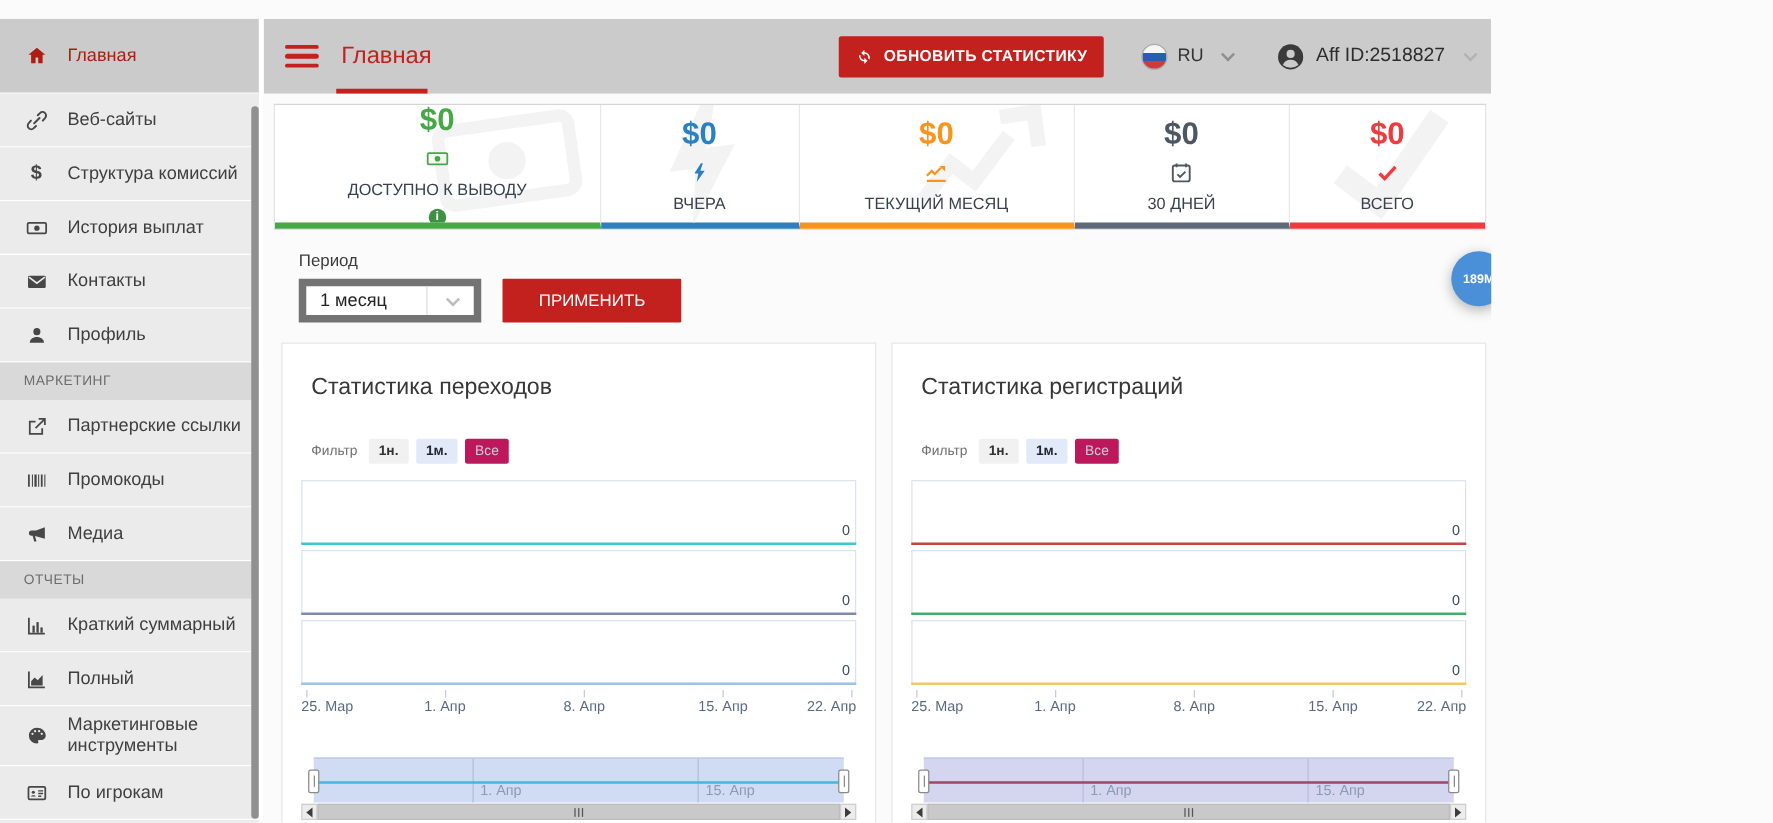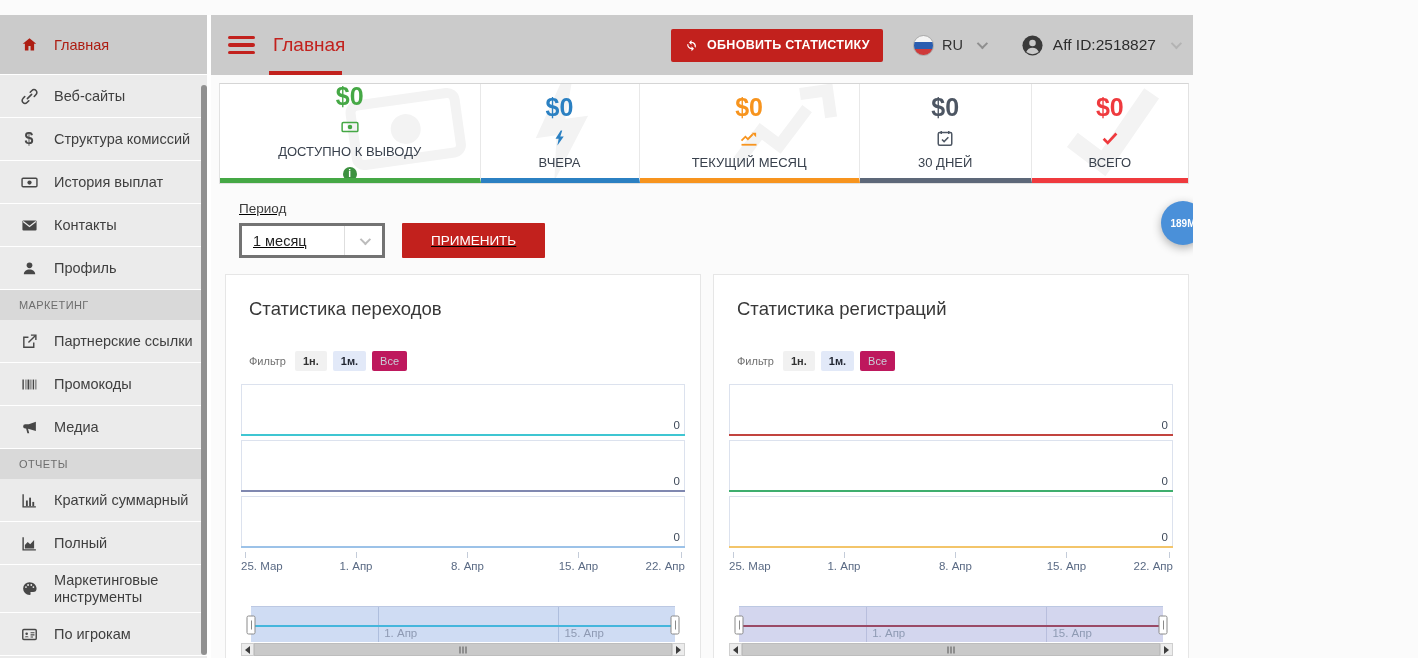--- a/index.html
+++ b/index.html
@@ -65,23 +65,23 @@
   .card-lab svg { width:18px; height:18px; }
   .c1 .card-lab svg { color:#45a845; } .c2 .card-lab svg { color:#2b80c2; } .c3 .card-lab svg { color:#f7941e; }
   .c4 .card-lab svg { color:#4d5663; } .c5 .card-lab svg { color:#ef3a3e; }
   .info-dot { width:14px; height:14px; border-radius:50%; background:#3d9140; color:#fff; font-size:10px;
               font-weight:bold; display:flex; align-items:center; justify-content:center; cursor:pointer; }
   .info-dot::after { content:"i"; }
   .wm { position:absolute; right:14px; top:50%; transform:translateY(-50%) rotate(-8deg); color:#f3f3f3; z-index:0; }
   .wm svg { width:120px; height:120px; }
 
   
-  .filters { display:flex; align-items:flex-end; gap:17px; margin:17px 0 0 28px;text-decoration:underline; }
+  .filters { display:flex; align-items:flex-end; gap:17px; margin:17px 0 0 28px; }
   .f-group .f-label { font-size:13.5px; color:#3c3c3c; margin-bottom:7px; }
-  .f-select { width:146px; height:35px; background:#fff; border:3px solid #737373; display:flex; align-items:center;
+  .f-select { width:146px; height:35px; background:#fff; border:6px solid #737373; display:flex; align-items:center;
               padding-left:11px; font-size:14.5px; color:#222; cursor:pointer; position:relative; }
   .f-select .sel-chev { position:absolute; right:0; top:0; bottom:0; width:38px; border-left:1px solid #dedede;
                         display:flex; align-items:center; justify-content:center; }
   .f-select .sel-chev i { width:8px; height:8px; border-right:2px solid #bcbcbc; border-bottom:2px solid #bcbcbc;
                           transform:rotate(45deg) translateY(-2px); }
   .apply-btn { height:35px; background:#c2211d; color:#fff; border:none; font-family:inherit; font-size:13.5px;
                padding:0 29px; border-radius:1px; cursor:pointer; }
 
   
   .float-badge { position:absolute; right:-12px; top:186px; width:44px; height:44px; border-radius:50%;

